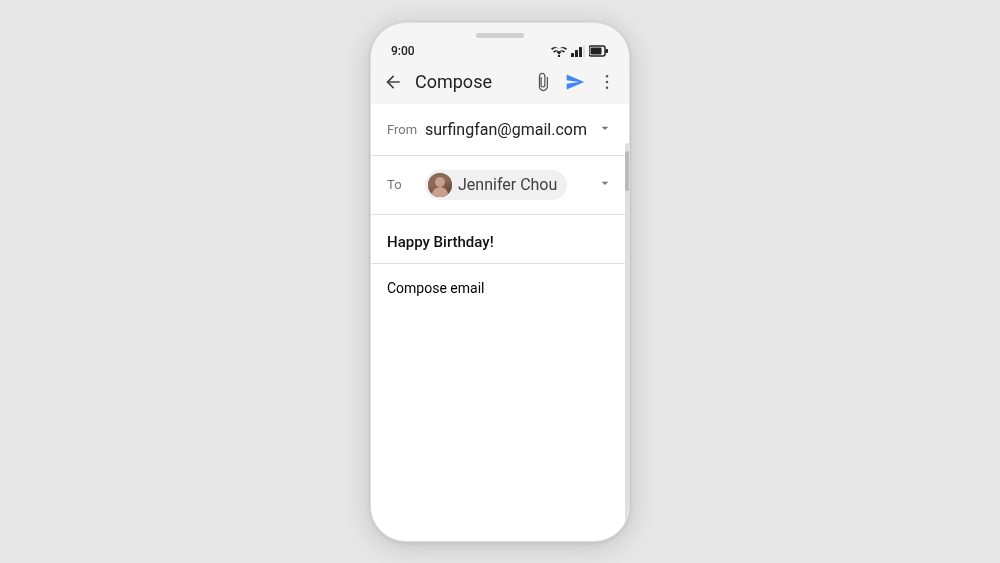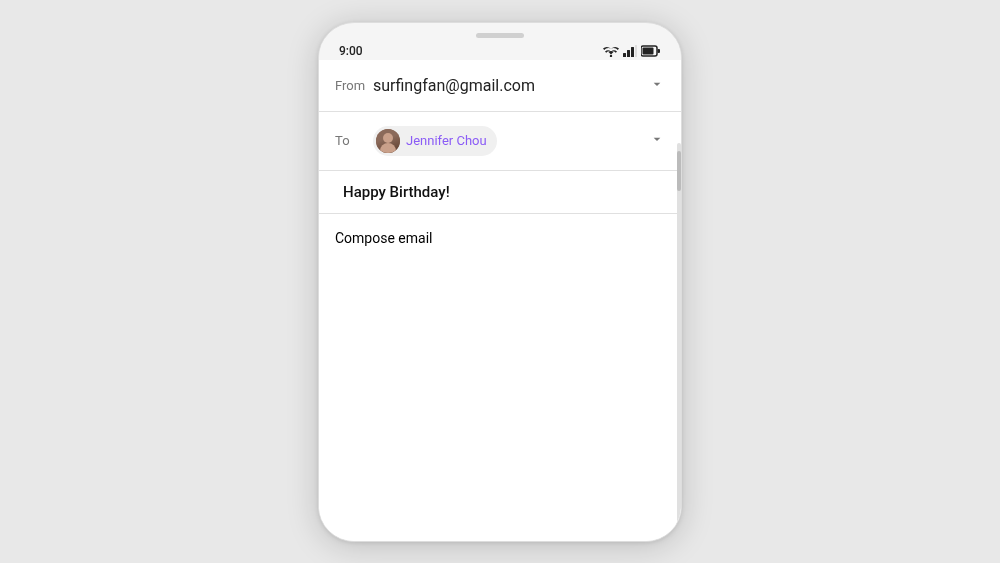--- a/index.html
+++ b/index.html
@@ -8,21 +8,21 @@
       background: #e8e8e8;
       display: flex;
       justify-content: center;
       align-items: center;
       width: 1000px;
       height: 563px;
       font-family: 'Roboto', Arial, sans-serif;
     }
 
     .phone-shell {
-      width: 364px;
+      width: 260px;
       height: 520px;
       background: #f5f5f5;
       border-radius: 36px;
       box-shadow: 0 4px 32px rgba(0,0,0,0.18), 0 1px 4px rgba(0,0,0,0.10);
       overflow: hidden;
       position: relative;
       display: flex;
       flex-direction: column;
       border: 1.5px solid #ddd;
     }
@@ -185,30 +185,31 @@
       bottom: 0;
       left: 50%;
       transform: translateX(-50%);
       width: 16px;
       height: 10px;
       background: #c9a08a;
       border-radius: 8px 8px 0 0;
     }
 
     .recipient-name {
-      font-size: 13px;
-      color: #8b5cf6;
+      font-size: 16px;
+      color: #404040;
     }
 
     
     .subject-row {
       display: flex;
       align-items: center;
-      padding: 12px 24px;
+      padding: 12px 16px;
       border-bottom: 1px solid #e0e0e0;
+      margin-top: 6px;
     }
 
     .subject-text {
       font-size: 15px;
       color: #111;
       font-weight: 500;
     }
 
     
     .body-row {
@@ -265,20 +266,50 @@
       </svg>
 
       <svg width="20" height="12" viewBox="0 0 20 12">
         <rect x="0" y="1" width="16" height="10" rx="2" ry="2" fill="none" stroke="#222" stroke-width="1.5"></rect>
         <rect x="1.5" y="2.5" width="11" height="7" rx="1" fill="#222"></rect>
         <rect x="16.5" y="4" width="2.5" height="4" rx="1" fill="#222"></rect>
       </svg>
     </div>
   </div>
 
+  <div class="toolbar">
+    <div class="toolbar-back">
+      <svg width="20" height="20" viewBox="0 0 24 24" fill="none">
+        <path d="M20 11H7.83l5.59-5.59L12 4l-8 8 8 8 1.41-1.41L7.83 13H20v-2z" fill="#444"></path>
+      </svg>
+    </div>
+    <span class="toolbar-title">Compose</span>
+    <div class="toolbar-actions">
+
+      <span class="toolbar-icon">
+        <svg width="20" height="20" viewBox="0 0 24 24" fill="none">
+          <path d="M16.5 6v11.5c0 2.21-1.79 4-4 4s-4-1.79-4-4V5a2.5 2.5 0 015 0v10.5c0 .83-.67 1.5-1.5 1.5s-1.5-.67-1.5-1.5V6h-1.5v9.5a3 3 0 006 0V5c0-2.21-1.79-4-4-4S7 2.79 7 5v12.5c0 3.04 2.46 5.5 5.5 5.5s5.5-2.46 5.5-5.5V6h-1.5z" fill="#555"></path>
+        </svg>
+      </span>
+
+      <span class="toolbar-icon send-icon">
+        <svg width="20" height="20" viewBox="0 0 24 24" fill="none">
+          <path d="M2 21l21-9L2 3v7l15 2-15 2z" fill="#4285F4"></path>
+        </svg>
+      </span>
+
+      <span class="toolbar-icon">
+        <svg width="20" height="20" viewBox="0 0 24 24" fill="none">
+          <circle cx="12" cy="5" r="1.5" fill="#555"></circle>
+          <circle cx="12" cy="12" r="1.5" fill="#555"></circle>
+          <circle cx="12" cy="19" r="1.5" fill="#555"></circle>
+        </svg>
+      </span>
+    </div>
+  </div>
 
   <div class="compose-area">
 
     <div class="compose-row">
       <span class="compose-label">From</span>
       <span class="compose-value">surfingfan@gmail.com</span>
       <span class="compose-expand">
         <svg width="16" height="16" viewBox="0 0 24 24" fill="none">
           <path d="M7 10l5 5 5-5z" fill="#777"></path>
         </svg>

